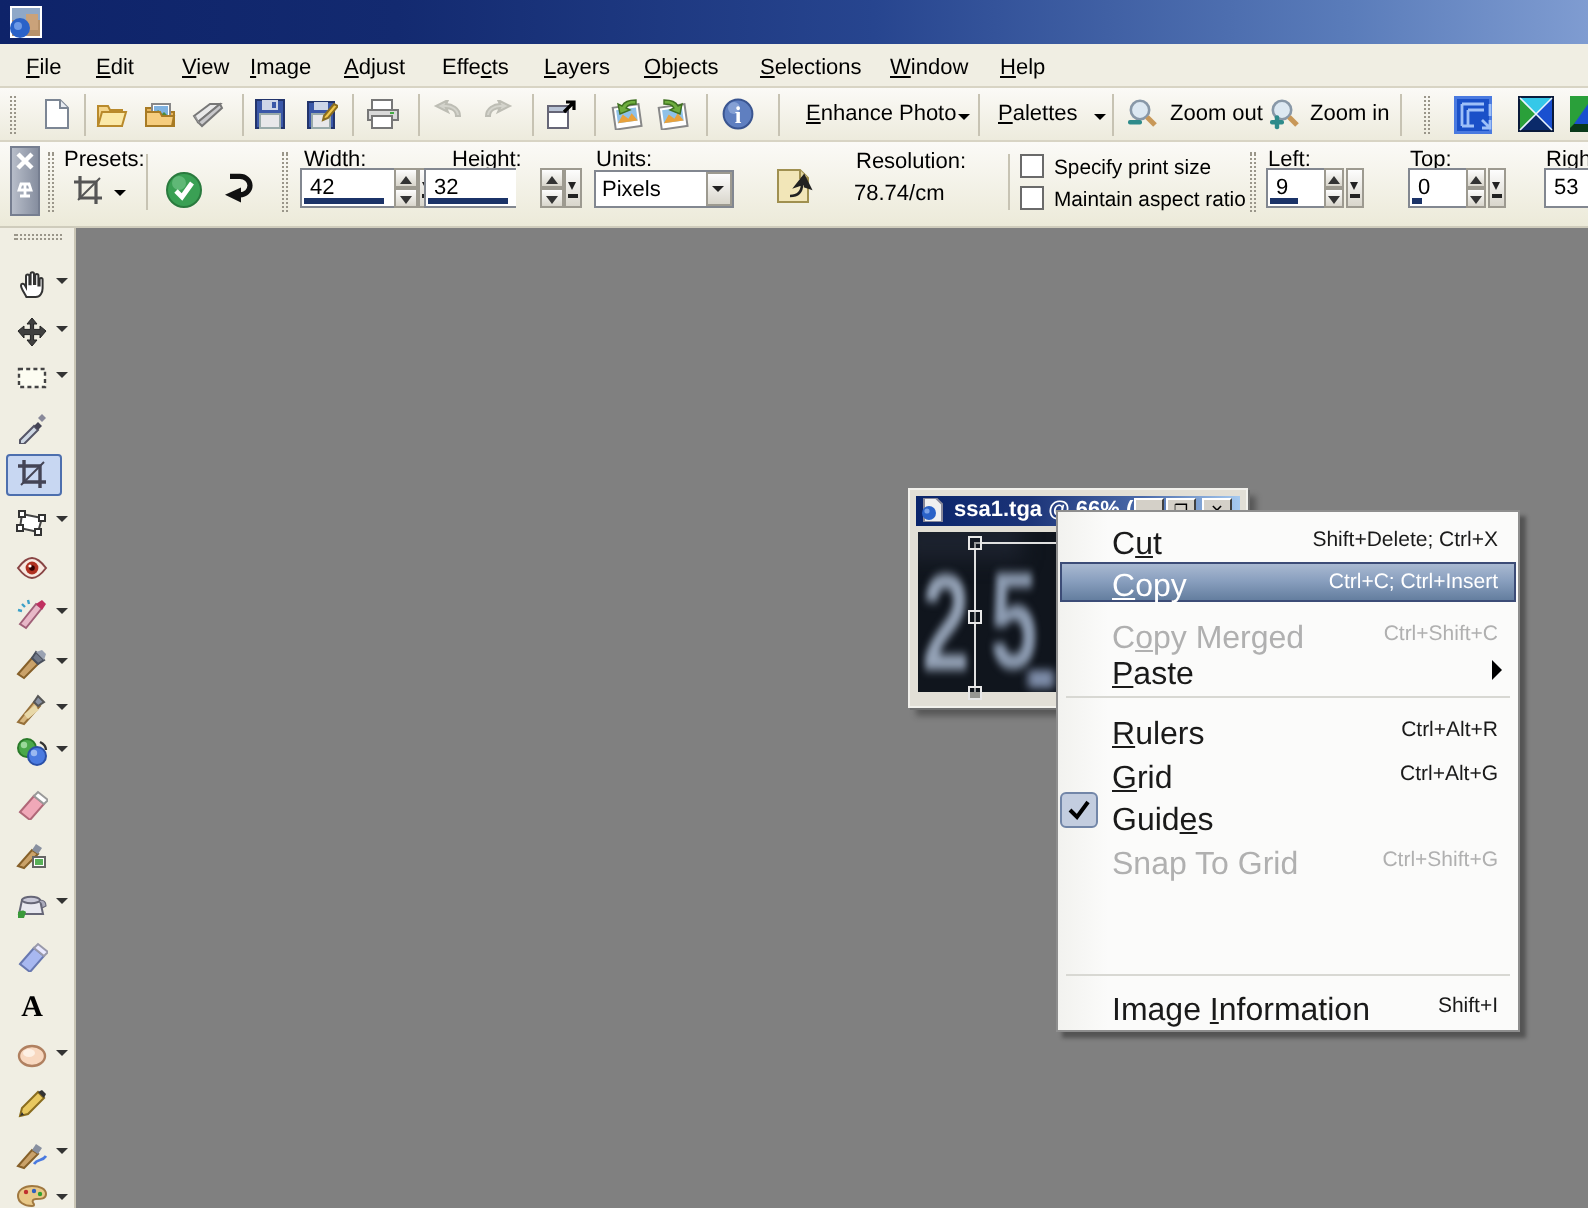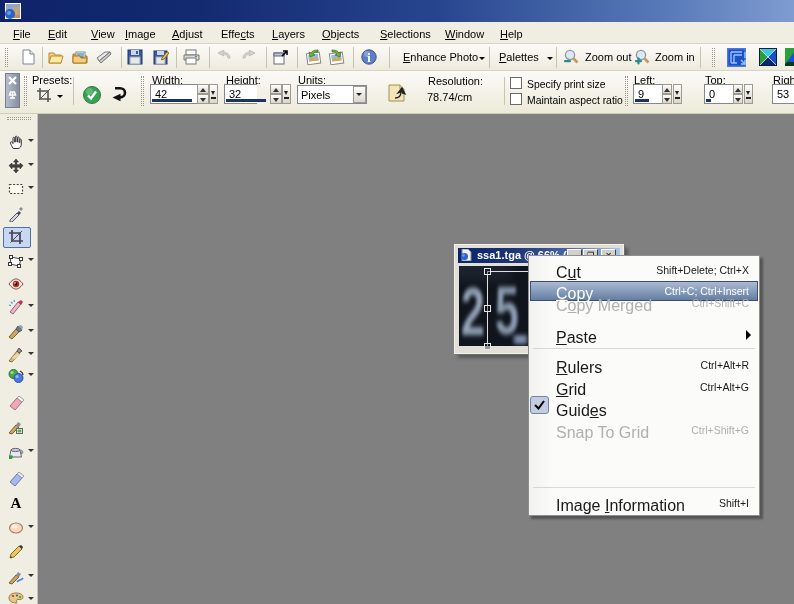--- a/index.html
+++ b/index.html
@@ -241,21 +241,21 @@
       </div>
       <div class="sbtn" style="top:10px">
         <div class="tdn"></div>
       </div>
     </div>
   <div class="ddbtn" style="left:209px;top:84px">
       <div class="ddt"></div>
       <div class="ddl"></div>
     </div>
   <div class="lbl" style="left:226px;top:75px">Height:</div>
-  <div class="spinbox" style="left:224px;top:84px;width:33px">
+  <div class="spinbox" style="left:212px;top:84px;width:46px">
       <div class="spinval">32</div>
       <div class="navybar" style="width:40px"></div>
     </div>
   <div class="spinbtns" style="left:270px;top:84px">
       <div class="sbtn" style="top:0">
         <div class="tup"></div>
       </div>
       <div class="sbtn" style="top:10px">
         <div class="tdn"></div>
       </div>
@@ -461,21 +461,21 @@
     <div id="ctxstrip"></div>
     <div class="mrow" style="top:3px">
         <div class="mlabel">C<u>u</u>t</div>
         <div class="mshort">Shift+Delete; Ctrl+X</div>
       </div>
     <div id="hirow"></div>
     <div class="mrow" style="top:24px;z-index:2">
         <div class="mlabel" style="color:#fff"><u>C</u>opy</div>
         <div class="mshort" style="color:#fff">Ctrl+C; Ctrl+Insert</div>
       </div>
-    <div class="mrow gray" style="top:36px">
+    <div class="mrow gray" style="top:50px">
         <div class="mlabel">C<u>o</u>py Merged</div>
         <div class="mshort">Ctrl+Shift+C</div>
       </div>
     <div class="mrow" style="top:67.5px">
         <div class="mlabel"><u>P</u>aste</div>
         <svg style="right:8px;top:6px" width="6" height="10">
           <path d="M1 0l5 5-5 5z" fill="#000"></path>
         </svg>
       </div>
     <div class="msep" style="top:92px"></div>

